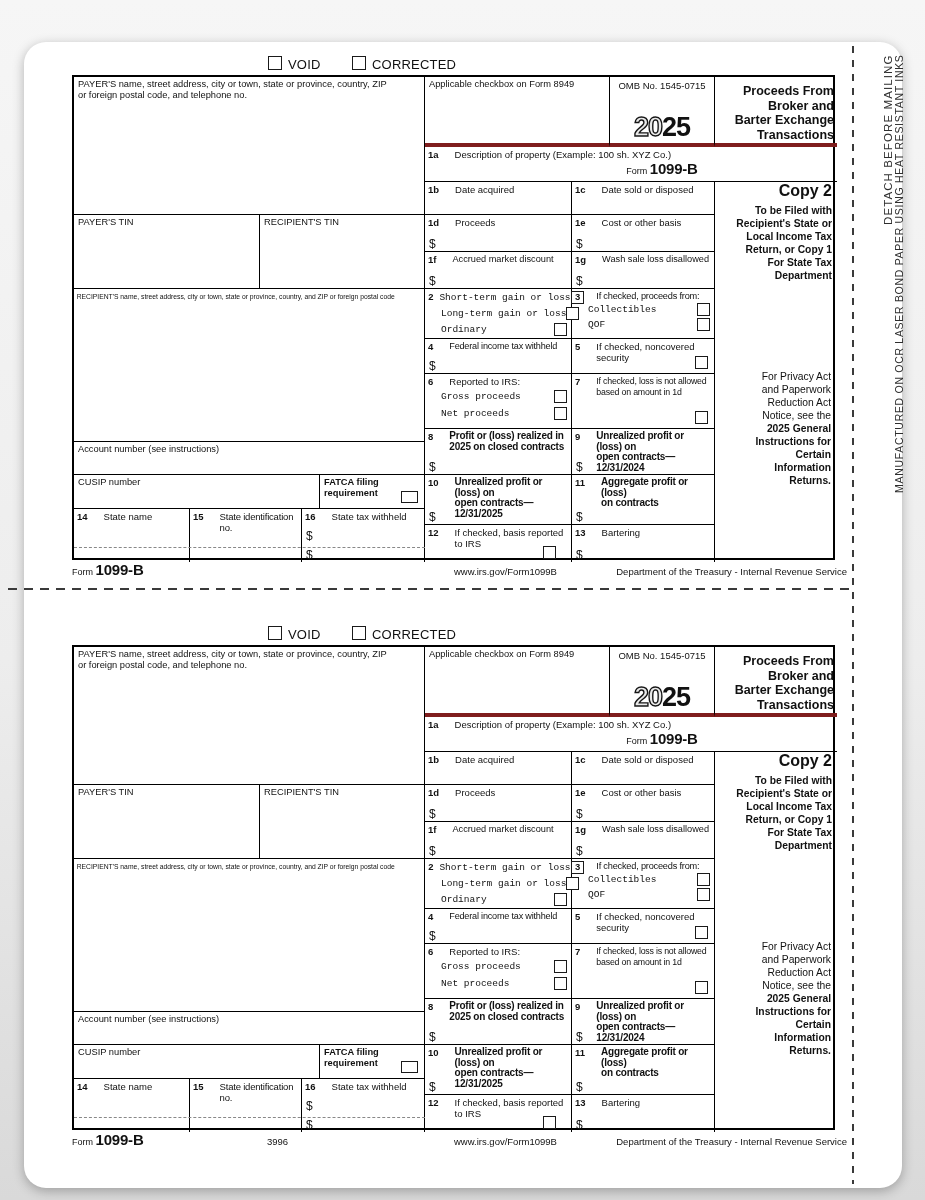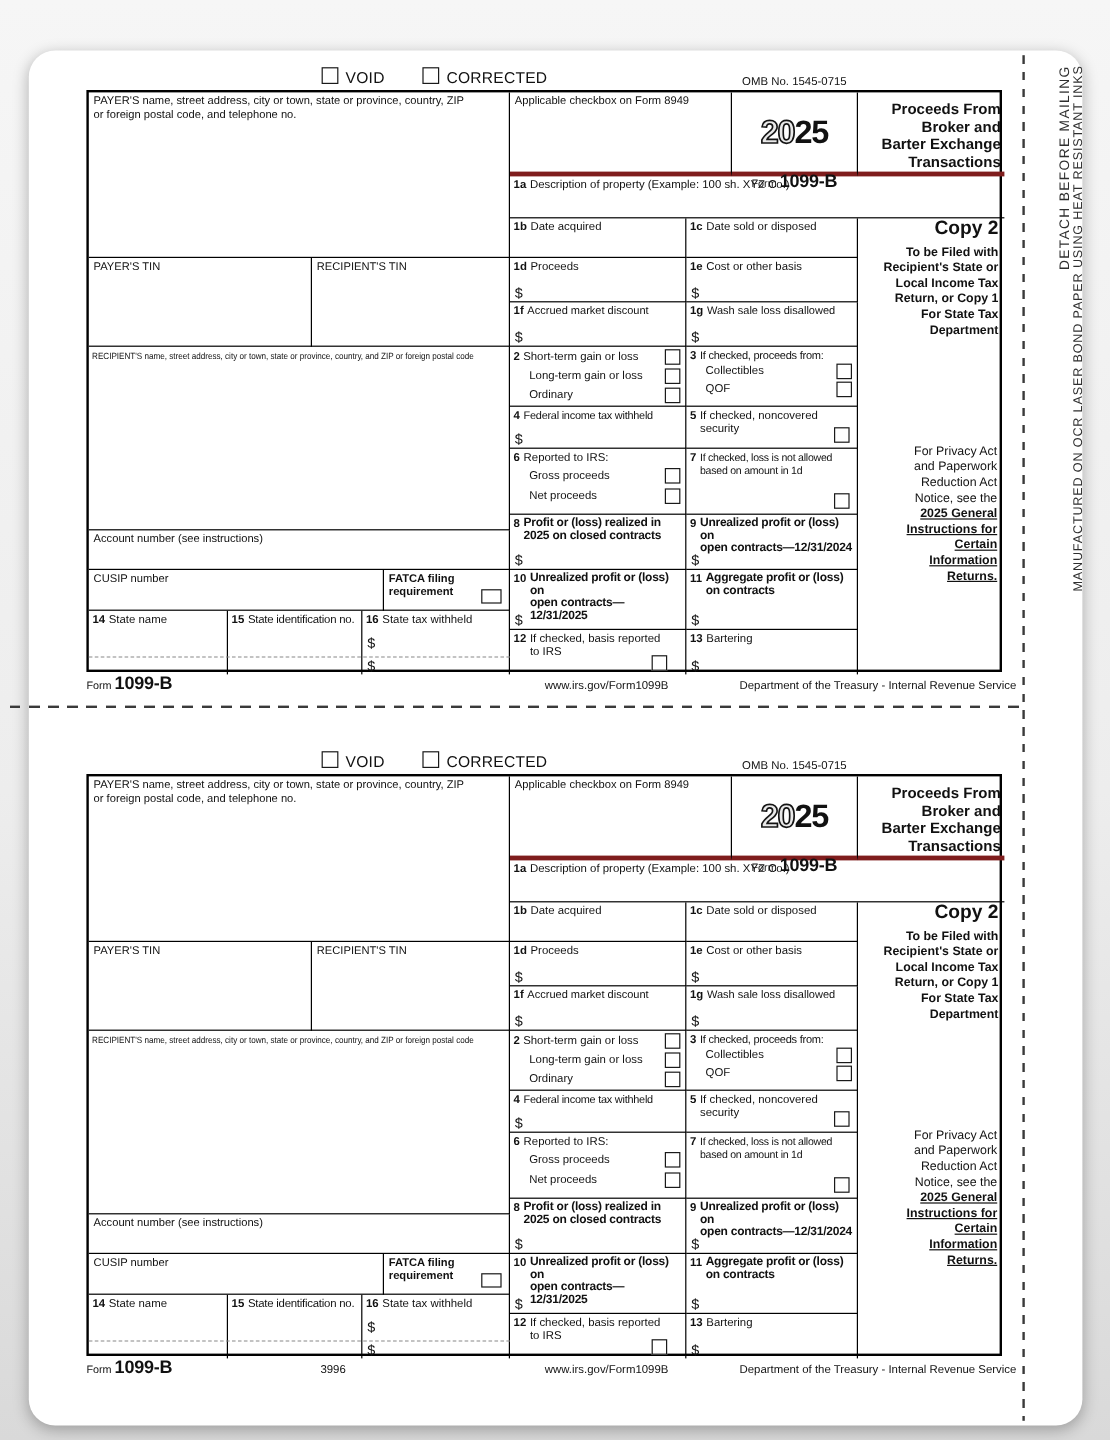--- a/index.html
+++ b/index.html
@@ -27,46 +27,46 @@
   
   .void-row{position:relative;height:21px;}
   .void-row .cb{position:absolute;width:14px;height:14px;top:2px;}
   .void-row .vlab{position:absolute;top:3px;font-size:13px;letter-spacing:.2px;}
   
   .grid{position:relative;width:763px;height:485px;border:2px solid #000;box-sizing:border-box;background:#fff;}
   .cell{position:absolute;box-sizing:border-box;font-size:9.5px;line-height:11px;}
   .br{border-right:1px solid #000;}
   .bb{border-bottom:1px solid #000;}
   .bb2{border-bottom:4px solid #7f1d1d;}
-  .lab{display:flex;gap:3px;padding:2px 3px;align-items:flex-start;}
+  .lab{display:flex;gap:16px;padding:2px 3px;align-items:flex-start;}
   .n{font-weight:700;white-space:nowrap;}
   .t{flex:1;white-space:pre-line;}
   .bt{font-weight:700;font-size:10px;letter-spacing:-.2px;line-height:10.5px;}
   .plain{padding:2px 4px;font-size:9.3px;white-space:pre-line;}
   .dol{position:absolute;left:4px;bottom:1px;font-size:12px;}
   .dol-mid{position:absolute;left:4px;top:22px;font-size:12px;}
   .cb{display:inline-block;width:13px;height:13px;border:1.5px solid #1a1a1a;background:#fff;box-sizing:border-box;flex:none;}
   .cba{position:absolute;right:6px;bottom:4px;}
   .cbrow{display:flex;justify-content:space-between;align-items:center;padding:0 4px 0 3px;height:16px;}
-  .cbrow .rl{white-space:nowrap;}
+  .cbrow .rl{white-space:nowrap;font-family:Liberation Mono, monospace;}
   .ind{padding-left:16px;}
   .recip-lab{font-size:7.5px;white-space:nowrap;transform:scaleX(.9);transform-origin:0 0;padding:2px 0 0 3px;}
   .state-dash{position:absolute;left:0;top:470px;width:351px;border-top:1px dashed #888;}
   
-  .omb-cell{display:flex;flex-direction:column;align-items:center;justify-content:center;padding:3px 2px 2px;gap:23px;}
+  .omb-cell{display:flex;flex-direction:column;align-items:center;justify-content:space-between;padding:3px 2px 2px;gap:23px;}
   .year{font-weight:700;font-size:27px;line-height:26px;letter-spacing:-1px;}
   .y-out{color:#e9e9e9;-webkit-text-stroke:1.4px #141414;}
   .fnum{font-size:9px;}
   .fnum b{font-size:15px;letter-spacing:-.2px;}
   .title-cell{padding:7px 3px 0 6px;text-align:right;font-weight:700;font-size:12.5px;line-height:14.5px;white-space:pre-line;}
   
   .copy2{margin-top:3px;padding-right:5px;text-align:right;font-weight:700;font-size:16px;}
   .copynote{margin-top:8px;padding:0 5px 0 8px;text-align:right;font-weight:700;font-size:10.3px;line-height:13px;white-space:pre-line;}
   .privacy{position:absolute;top:188px;left:8px;right:6px;text-align:right;font-size:10.3px;line-height:13px;white-space:pre-line;}
-  .privacy b{display:block;white-space:pre-line;text-decoration:underline;}
+  .privacy b{display:block;white-space:pre-line;}
   
   .form-footer{position:relative;height:18px;margin-top:4px;font-size:9.5px;}
   .f-form{position:absolute;left:0;top:-3px;font-size:9px;}
   .f-form b{font-size:15px;letter-spacing:-.2px;}
   .f-code{position:absolute;left:195px;top:2px;}
   .f-url{position:absolute;left:382px;top:2px;}
   .f-dept{position:absolute;right:-12px;top:2px;}
 </style>
 </head>
 <body data-name="page-background">

